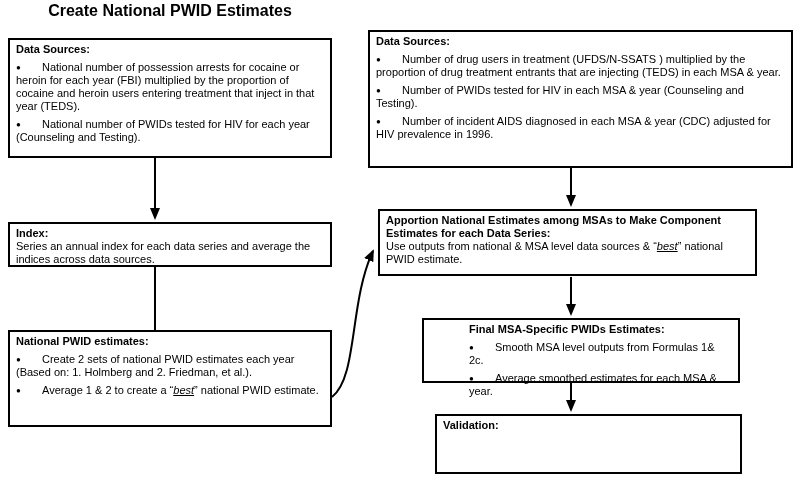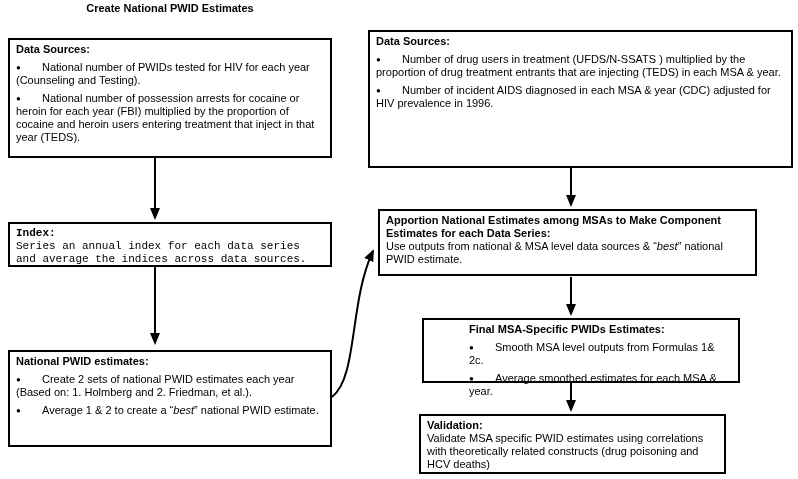--- a/index.html
+++ b/index.html
@@ -2,32 +2,32 @@
 <html><head>
 <meta charset="utf-8">
 <style>
   html,body{margin:0;padding:0;background:#fff;}
   .canvas{
     position:relative;width:798px;height:479px;background:#ffffff;
     font-family:"Liberation Sans","DejaVu Sans",sans-serif;color:#000;
     overflow:hidden;
   }
   .col-title{
-    position:absolute;font-weight:bold;font-size:11px;text-align:center;
+    position:absolute;font-weight:bold;font-size:16px;text-align:center;
   }
   .box{
     position:absolute;border:2px solid #000;background:#fff;
     padding:3px 6px;font-size:11px;line-height:13px;box-sizing:border-box;
   }
   .box p{margin:0;}
   .hd{font-weight:bold;}
   .bullet{margin-top:5px !important;}
   .blt{display:inline-block;width:26px;font-size:8px;vertical-align:1px;}
   .arrows{position:absolute;left:0;top:0;width:798px;height:479px;pointer-events:none;}
-  em{font-style:italic;}
+  em{font-style:italic;text-decoration:underline;}
 </style>
 </head>
 <body>
 
 <div class="canvas">
 
   <div class="col-title" style="left:8px;top:2px;width:324px;">Create National PWID Estimates</div>
   <div class="col-title" style="left:368px;top:2px;width:425px;margin-top:32px;">Create MSA-Specific PWID Estimates</div>
 
   <svg class="arrows" viewBox="0 0 798 479">
@@ -39,50 +39,50 @@
     <line x1="155" y1="158" x2="155" y2="218" stroke="#000" stroke-width="2" marker-end="url(#ah)"></line>
     <line x1="155" y1="267" x2="155" y2="343" stroke="#000" stroke-width="2" marker-end="url(#ah)"></line>
     <line x1="571" y1="168" x2="571" y2="205" stroke="#000" stroke-width="2" marker-end="url(#ah)"></line>
     <line x1="571" y1="277" x2="571" y2="314" stroke="#000" stroke-width="2" marker-end="url(#ah)"></line>
     <line x1="571" y1="383" x2="571" y2="410" stroke="#000" stroke-width="2" marker-end="url(#ah)"></line>
     <path d="M332,397 C358,377 349,302 373,251" fill="none" stroke="#000" stroke-width="2" marker-end="url(#ah)"></path>
   </svg>
 
   <div class="box" style="left:8px;top:38px;width:324px;height:120px;">
     <p class="hd">Data Sources:</p>
+    <p class="bullet"><span class="blt">●</span><span>National number of possession arrests for cocaine or heroin for each year (FBI) multiplied by the proportion of cocaine and heroin users entering treatment that inject in that year (TEDS).</span></p>
     <p class="bullet"><span class="blt">●</span><span>National number of PWIDs tested for HIV for each year (Counseling and Testing).</span></p>
-    <p class="bullet"><span class="blt">●</span><span>National number of possession arrests for cocaine or heroin for each year (FBI) multiplied by the proportion of cocaine and heroin users entering treatment that inject in that year (TEDS).</span></p>
   </div>
 
-  <div class="box" style="left:8px;top:222px;width:324px;height:45px;font-family:Liberation Mono, monospace;">
+  <div class="box" style="left:8px;top:222px;width:324px;height:45px;">
     <p class="hd">Index:</p>
     <p>Series an annual index for each data series and average the indices across data sources.</p>
   </div>
 
-  <div class="box" style="left:8px;top:350px;width:324px;height:97px;">
+  <div class="box" style="left:8px;top:330px;width:324px;height:97px;">
     <p class="hd">National PWID estimates:</p>
     <p class="bullet"><span class="blt">●</span><span>Create 2 sets of national PWID estimates each year (Based on: 1. Holmberg and 2. Friedman, et al.).</span></p>
     <p class="bullet"><span class="blt">●</span><span>Average 1 &amp; 2 to create a “</span><em>best</em><span>” national PWID estimate.</span></p>
   </div>
 
   <div class="box" style="left:368px;top:30px;width:425px;height:138px;">
     <p class="hd">Data Sources:</p>
     <p class="bullet"><span class="blt">●</span><span>Number of drug users in treatment (UFDS/N-SSATS ) multiplied by the proportion of drug treatment entrants that are injecting (TEDS) in each MSA &amp; year.</span></p>
+    <p class="bullet"><span class="blt">●</span><span>Number of PWIDs tested for HIV in each MSA &amp; year (Counseling and Testing).</span></p>
     <p class="bullet"><span class="blt">●</span><span>Number of incident AIDS diagnosed in each MSA &amp; year (CDC) adjusted for HIV prevalence in 1996.</span></p>
   </div>
 
   <div class="box" style="left:378px;top:209px;width:379px;height:67px;">
     <p class="hd">Apportion National Estimates among MSAs to Make Component Estimates for each Data Series:</p>
     <p><span>Use outputs from national &amp; MSA level data sources &amp; “</span><em>best</em><span>” national PWID estimate.</span></p>
   </div>
 
   <div class="box" style="left:422px;top:318px;width:318px;height:65px;padding-left:45px;">
     <p class="hd">Final MSA-Specific PWIDs Estimates:</p>
     <p class="bullet"><span class="blt">●</span><span>Smooth MSA level outputs from Formulas 1&amp; 2c.</span></p>
     <p class="bullet"><span class="blt">●</span><span>Average smoothed estimates for each MSA &amp; year.</span></p>
   </div>
 
-  <div class="box" style="left:419px;top:414px;width:307px;height:60px;">
+  <div class="box" style="left:435px;top:414px;width:307px;height:60px;">
     <p class="hd">Validation:</p>
-    <p>Validate MSA specific PWID estimates using correlations with theoretically related constructs (drug poisoning and HCV deaths)</p>
   </div>
 
 </div>
 
 </body></html>

